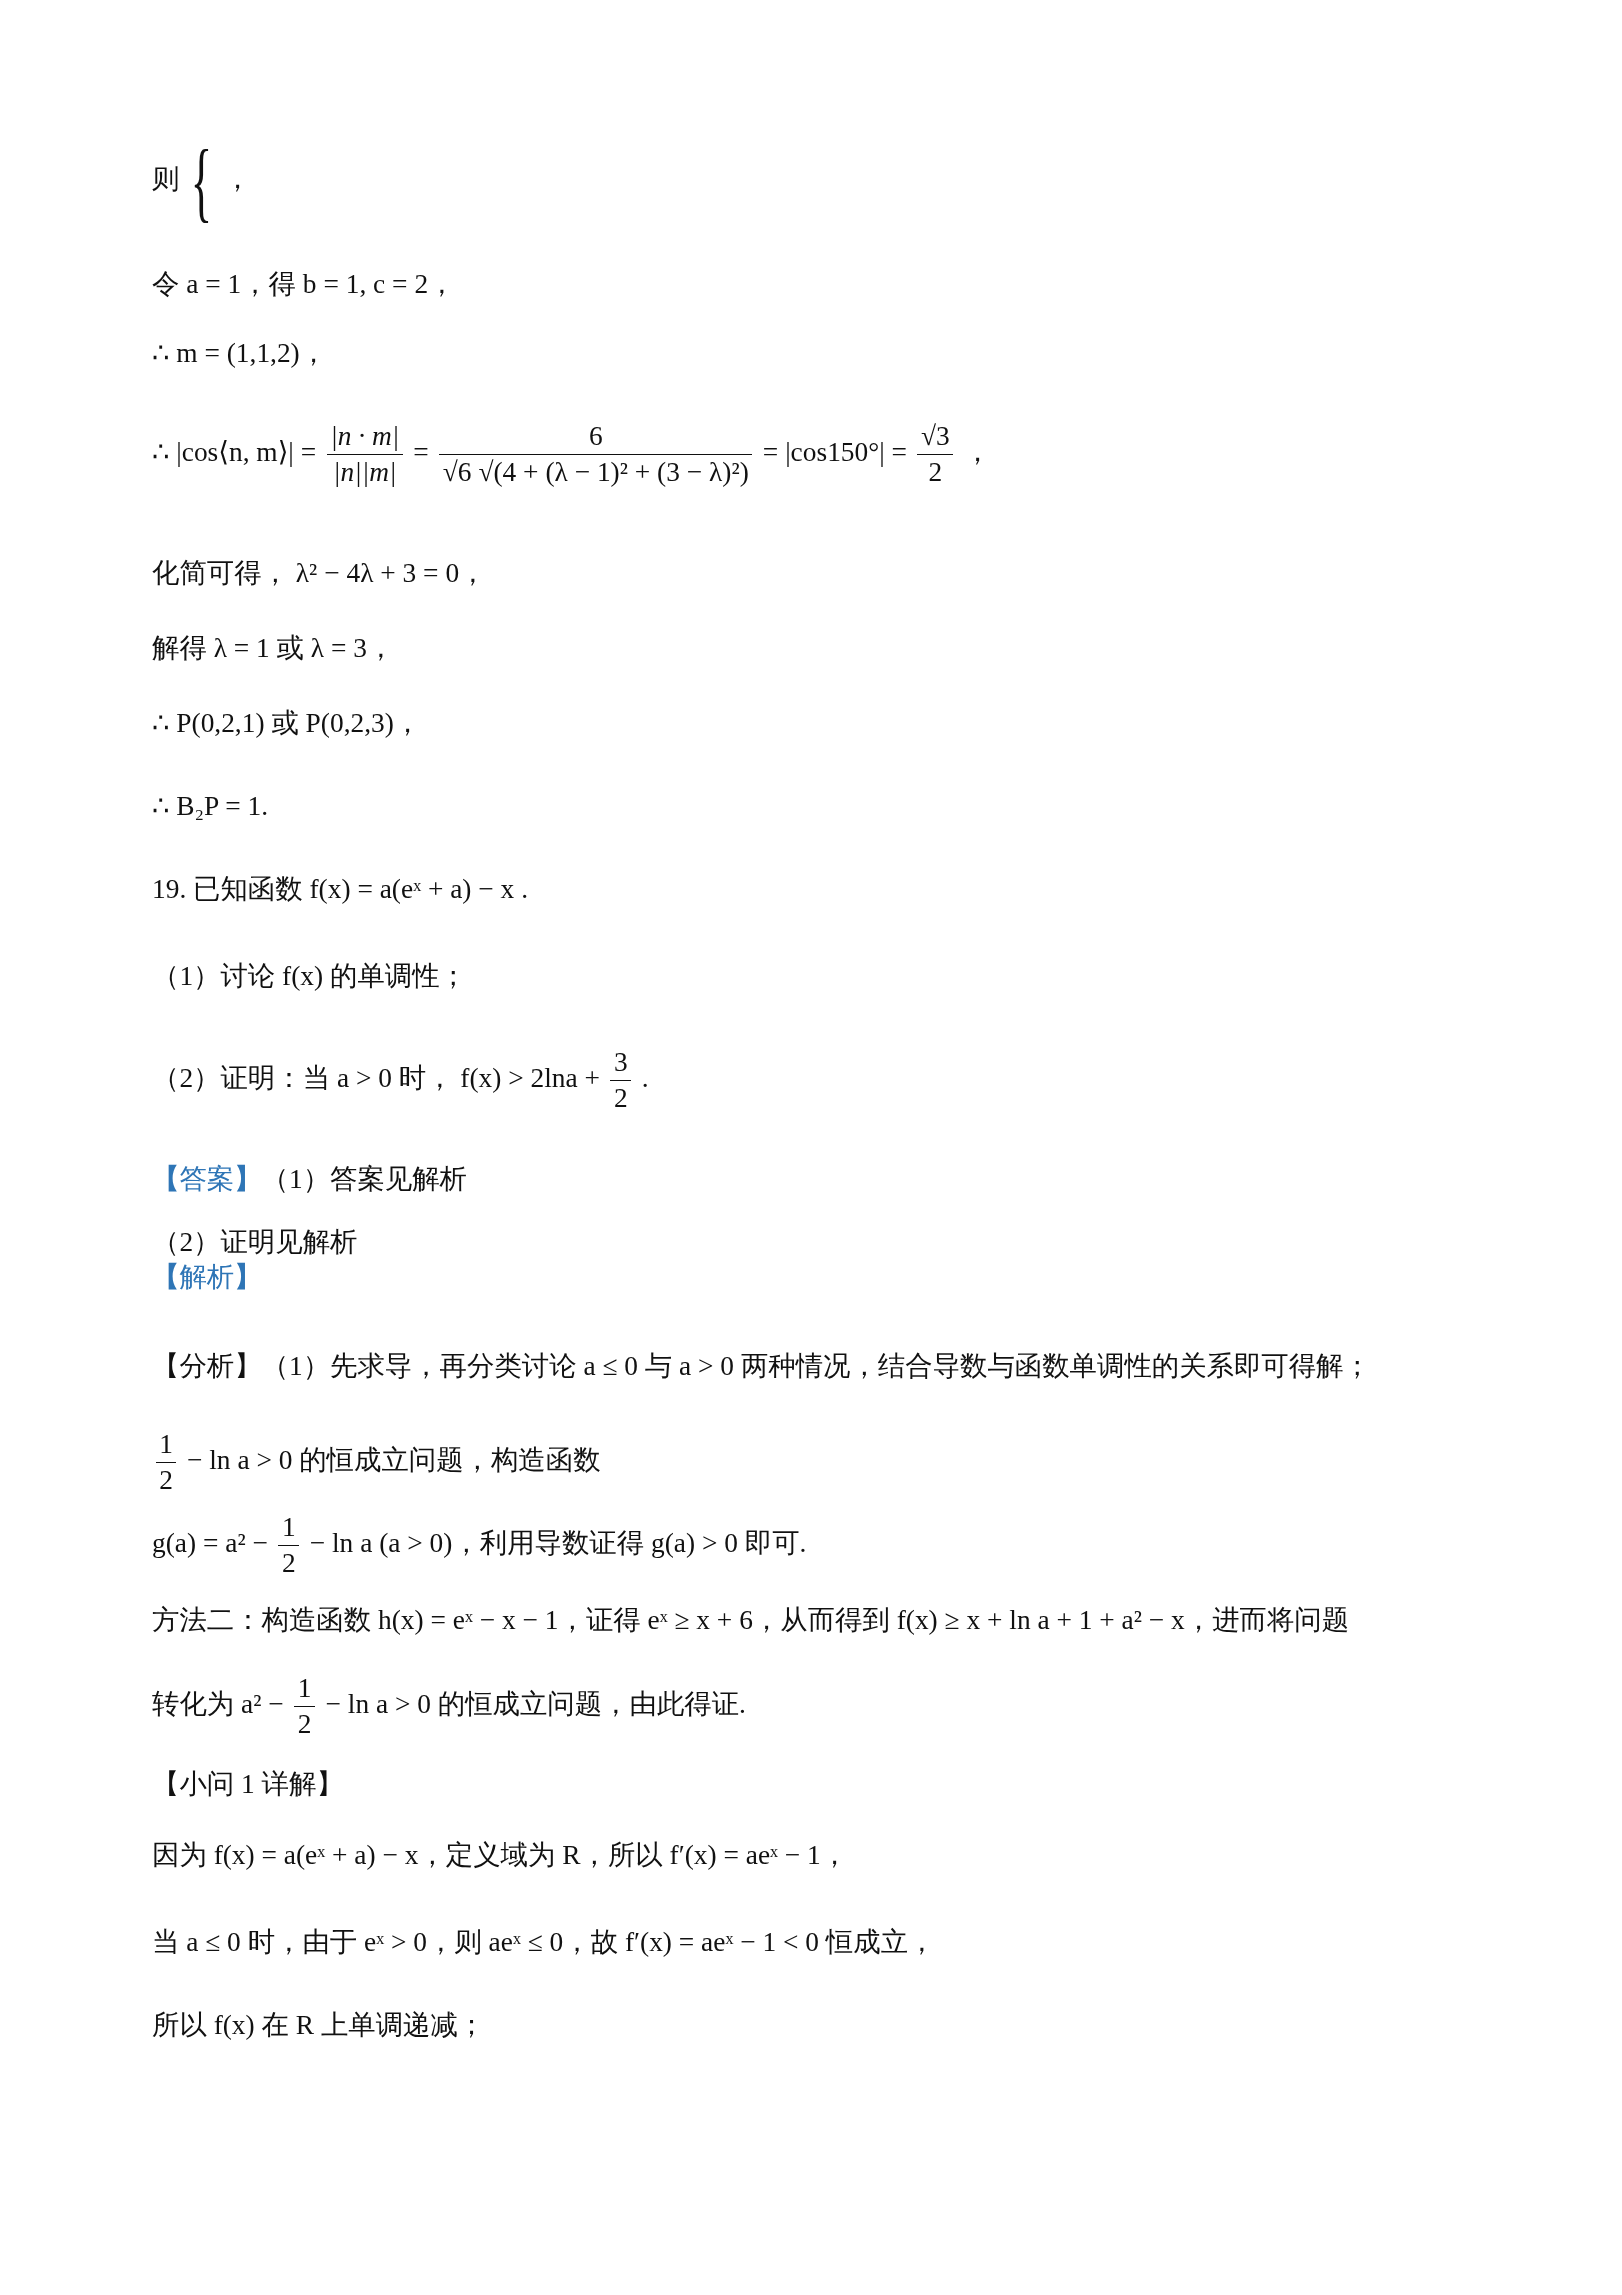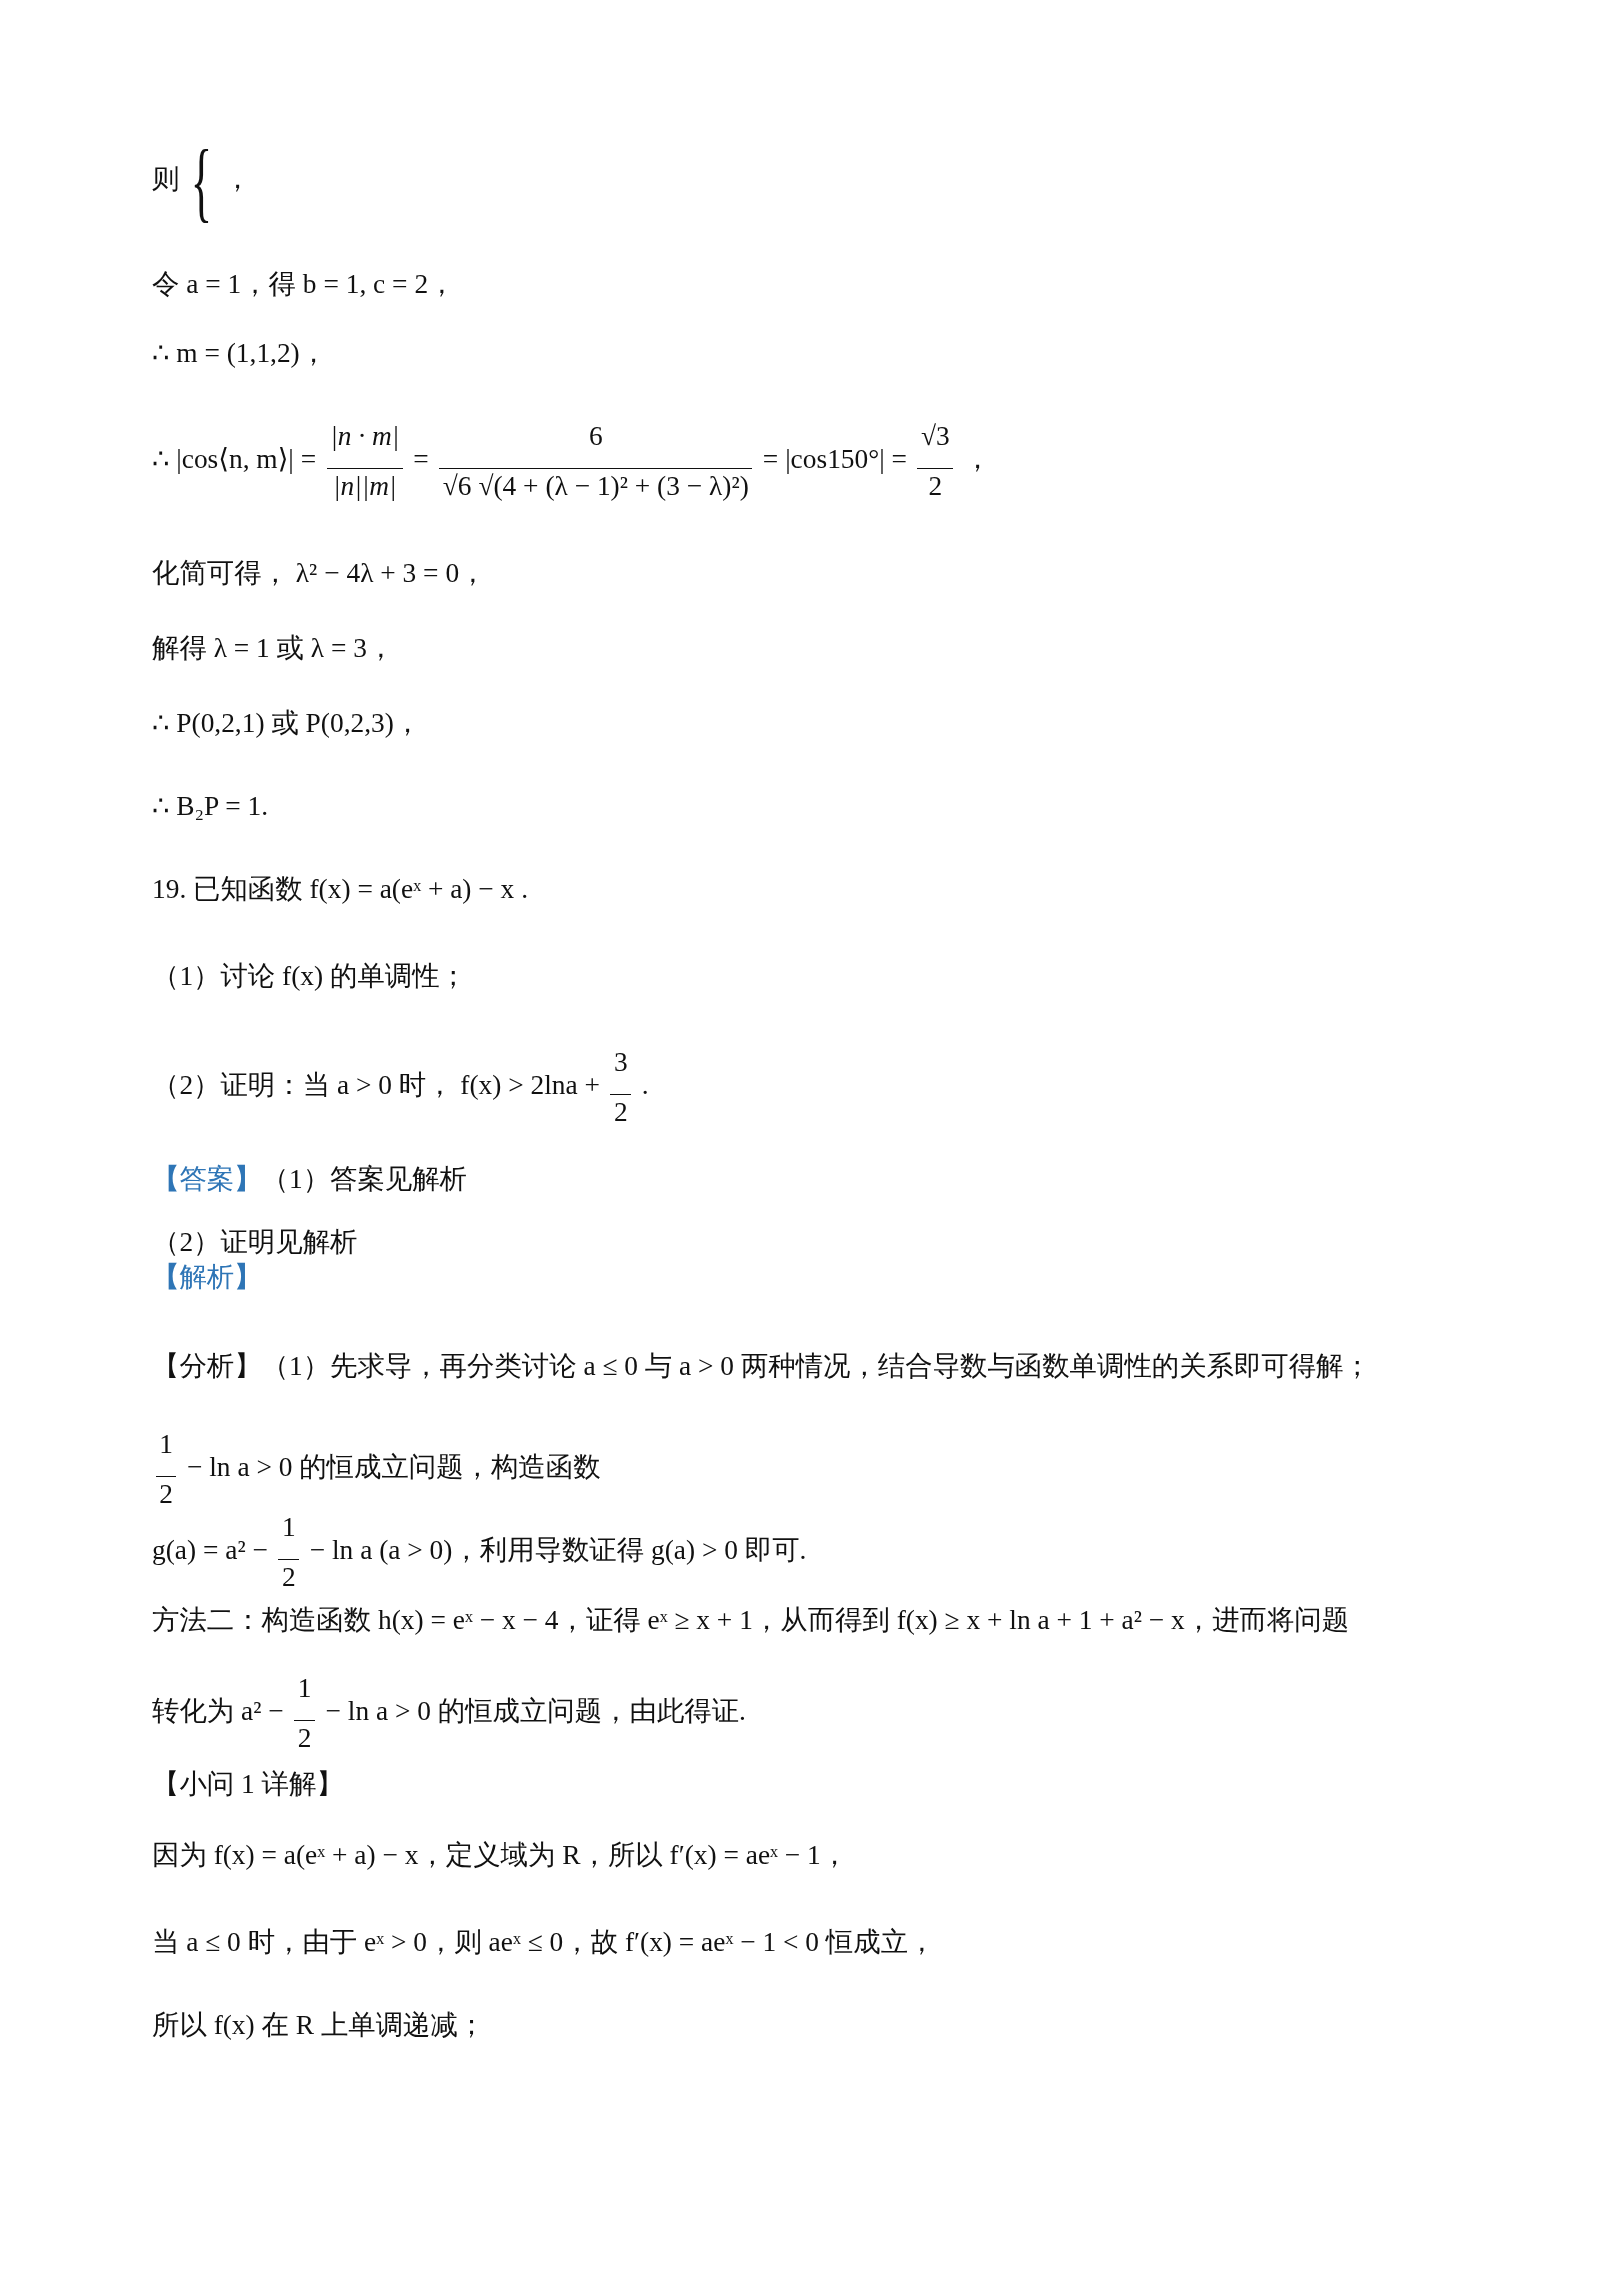--- a/index.html
+++ b/index.html
@@ -5,21 +5,21 @@
   html, body { margin: 0; padding: 0; background: #ffffff; }
   body { width: 1623px; height: 2295px; position: relative; overflow: hidden;
          font-family: "DejaVu Serif", "Liberation Serif", serif; color: #111; }
   .line { position: absolute; left: 152px; font-size: 27.4px; line-height: 1; white-space: nowrap; }
   .m { font-family: "Liberation Serif", "DejaVu Serif", serif; }
   .i { font-style: italic; }
   .blue { color: #2e75b6; }
   .brk { color: #2e75b6; font-weight: bold; }
   .frac { display: inline-block; vertical-align: middle; text-align: center; margin: 0 3.6px; }
   .frac > span { display: block; padding: 0 3.6px; }
-  .frac > .num { border-bottom: 1.8px solid #111; padding-bottom: 18px; }
+  .frac > .num { border-bottom: 1.8px solid #111; padding-bottom: 4px; }
   .frac > .den { padding-top: 3.6px; }
   .brace { display: inline-block; font-size: 89px; vertical-align: middle; line-height: 1; font-weight: 100; transform: scaleX(0.5); margin: 0 -6px; }
   .sys { display: inline-block; vertical-align: middle; }
   .sys > div { padding: 10.7px 0; }
 </style>
 </head>
 <body>
 
 <div>
 
@@ -87,21 +87,21 @@
   </div>
   <div class="line m" style="top:1514px;">
     <span>g(a) = a² −</span>
     <span class="frac">
       <span class="num">1</span>
       <span class="den">2</span>
     </span>
     <span>− ln a (a &gt; 0)，利用导数证得 g(a) &gt; 0 即可.</span>
   </div>
 
-  <div class="line m" style="top:1607px;">方法二：构造函数 h(x) = eˣ − x − 4，证得 eˣ ≥ x + 1，从而得到 f(x) ≥ x + ln a + 1 + a² − x，进而将问题</div>
+  <div class="line m" style="top:1607px;">方法二：构造函数 h(x) = eˣ − x − 1，证得 eˣ ≥ x + 6，从而得到 f(x) ≥ x + ln a + 1 + a² − x，进而将问题</div>
   <div class="line m" style="top:1675px;">
     <span>转化为 a² −</span>
     <span class="frac">
       <span class="num">1</span>
       <span class="den">2</span>
     </span>
     <span>− ln a &gt; 0 的恒成立问题，由此得证.</span>
   </div>
 
   <div class="line m" style="top:1771px;">【小问 1 详解】</div>

